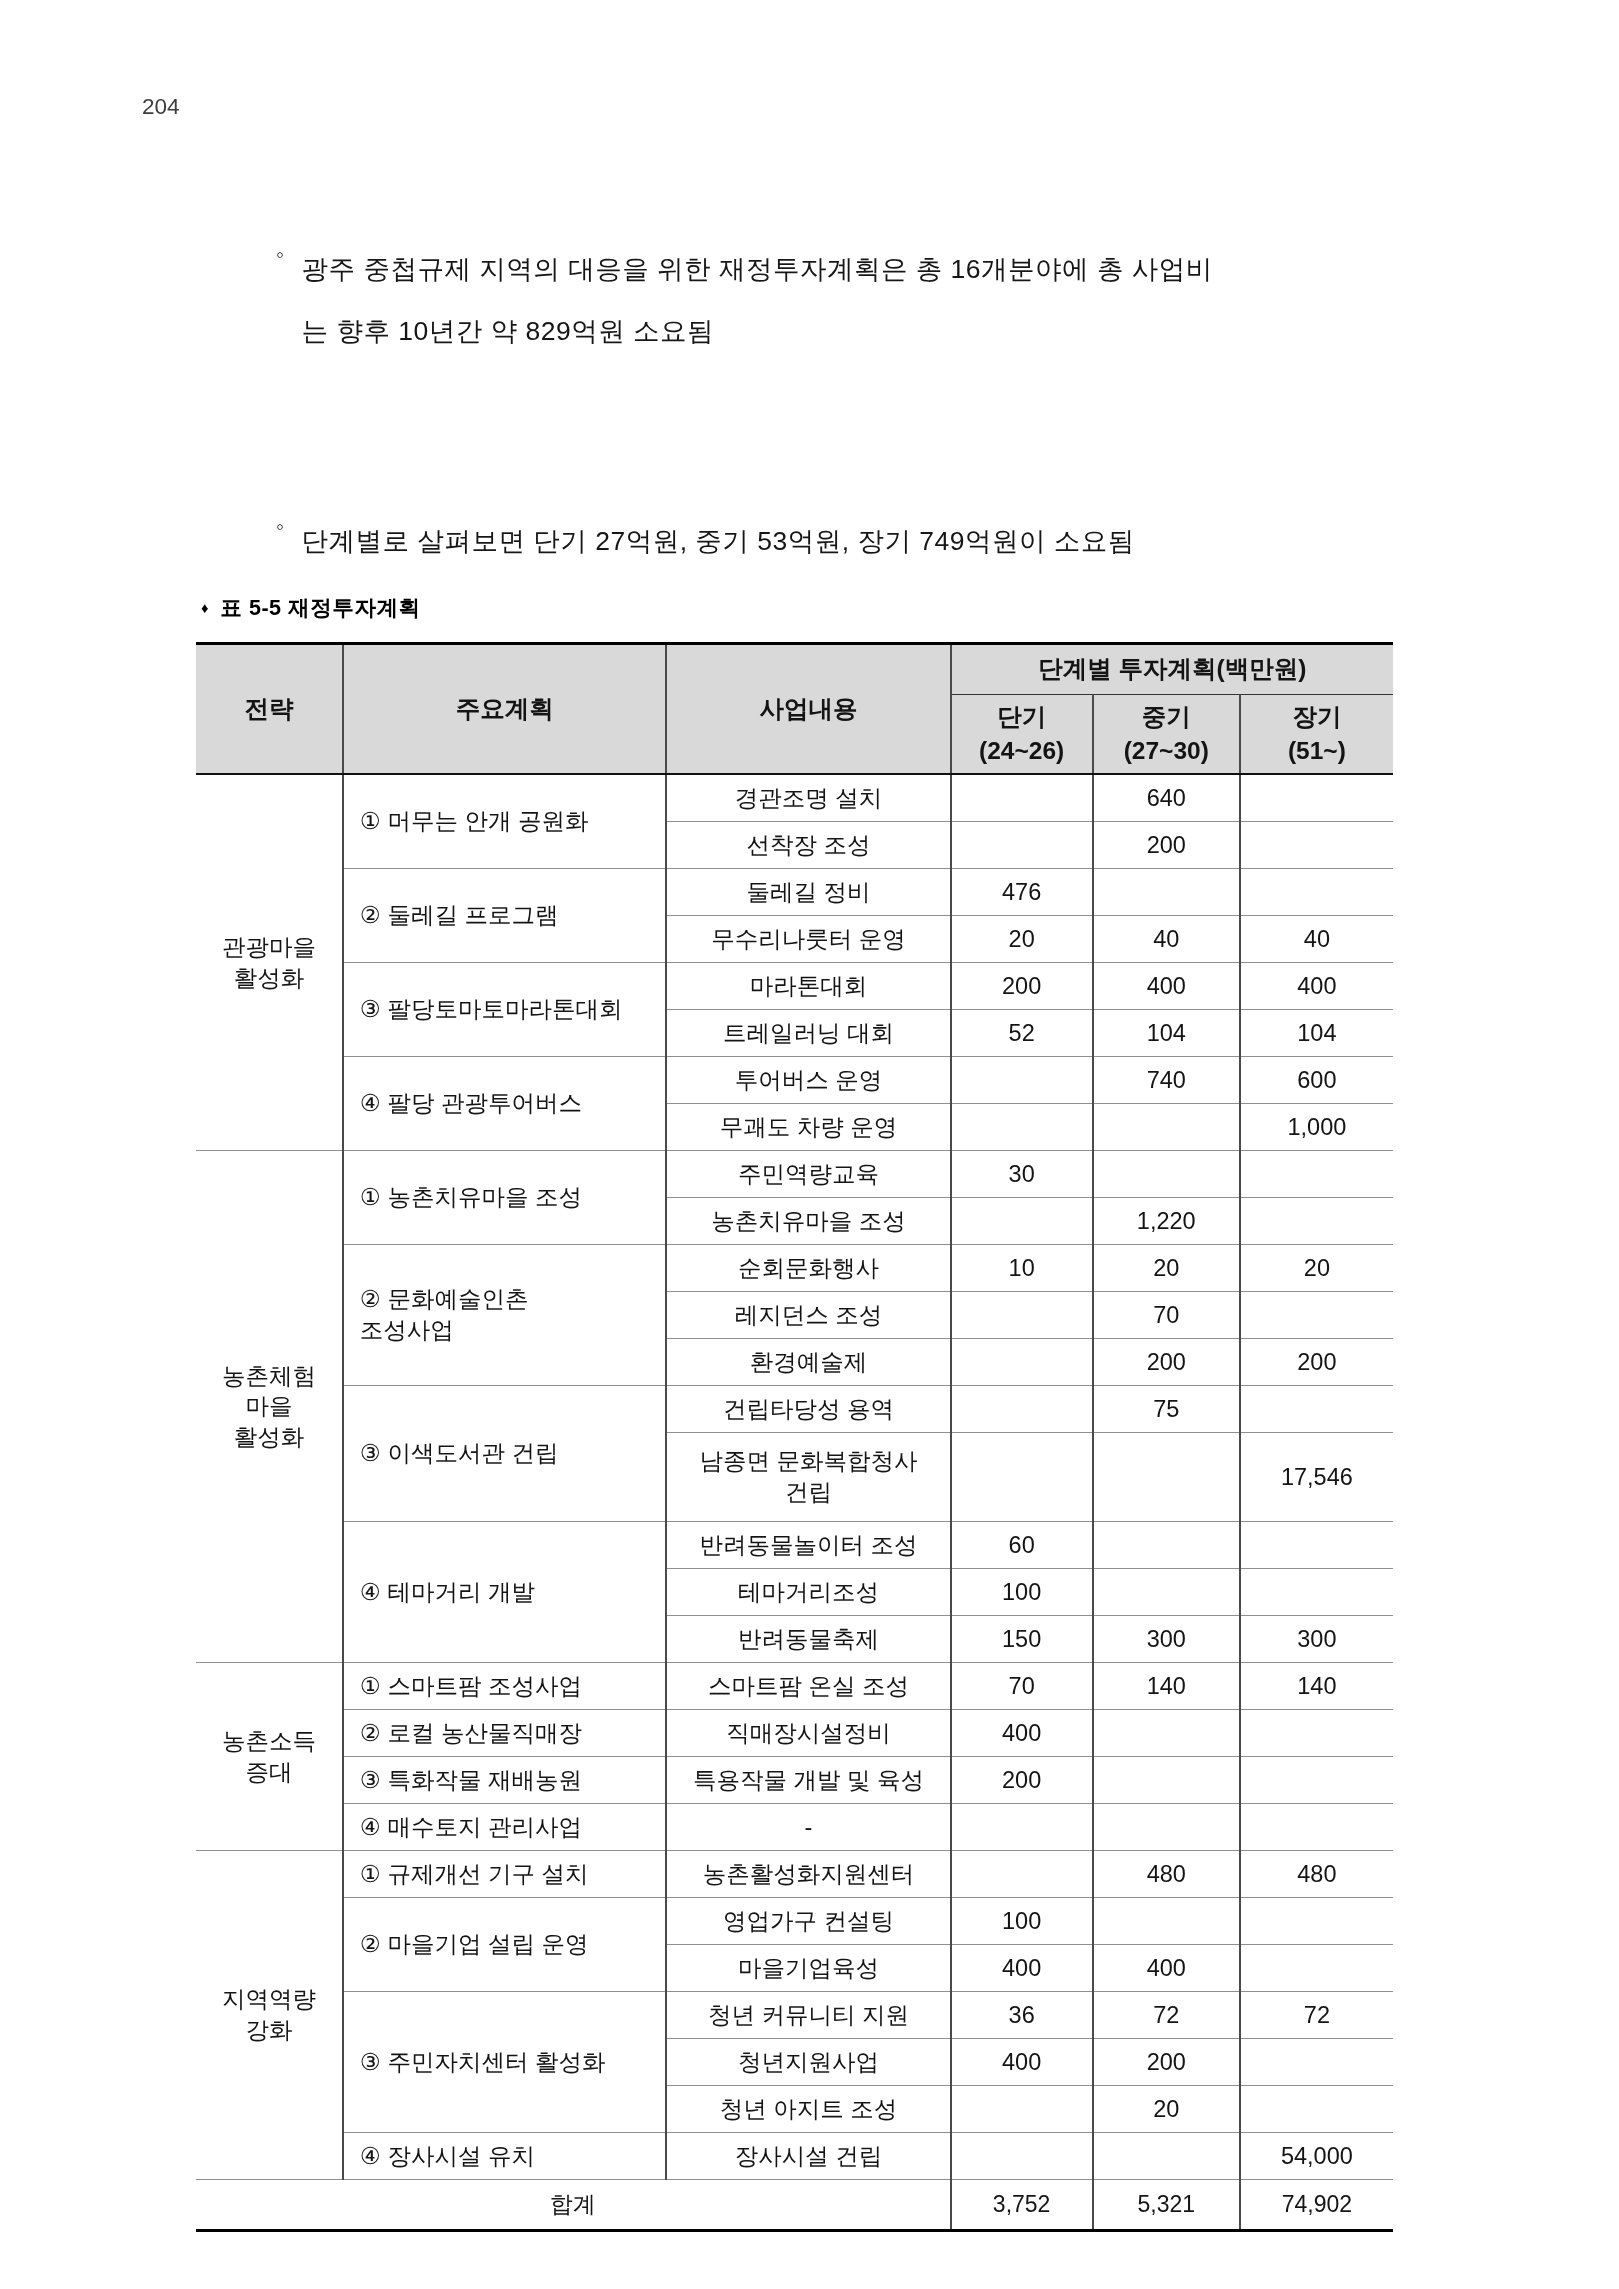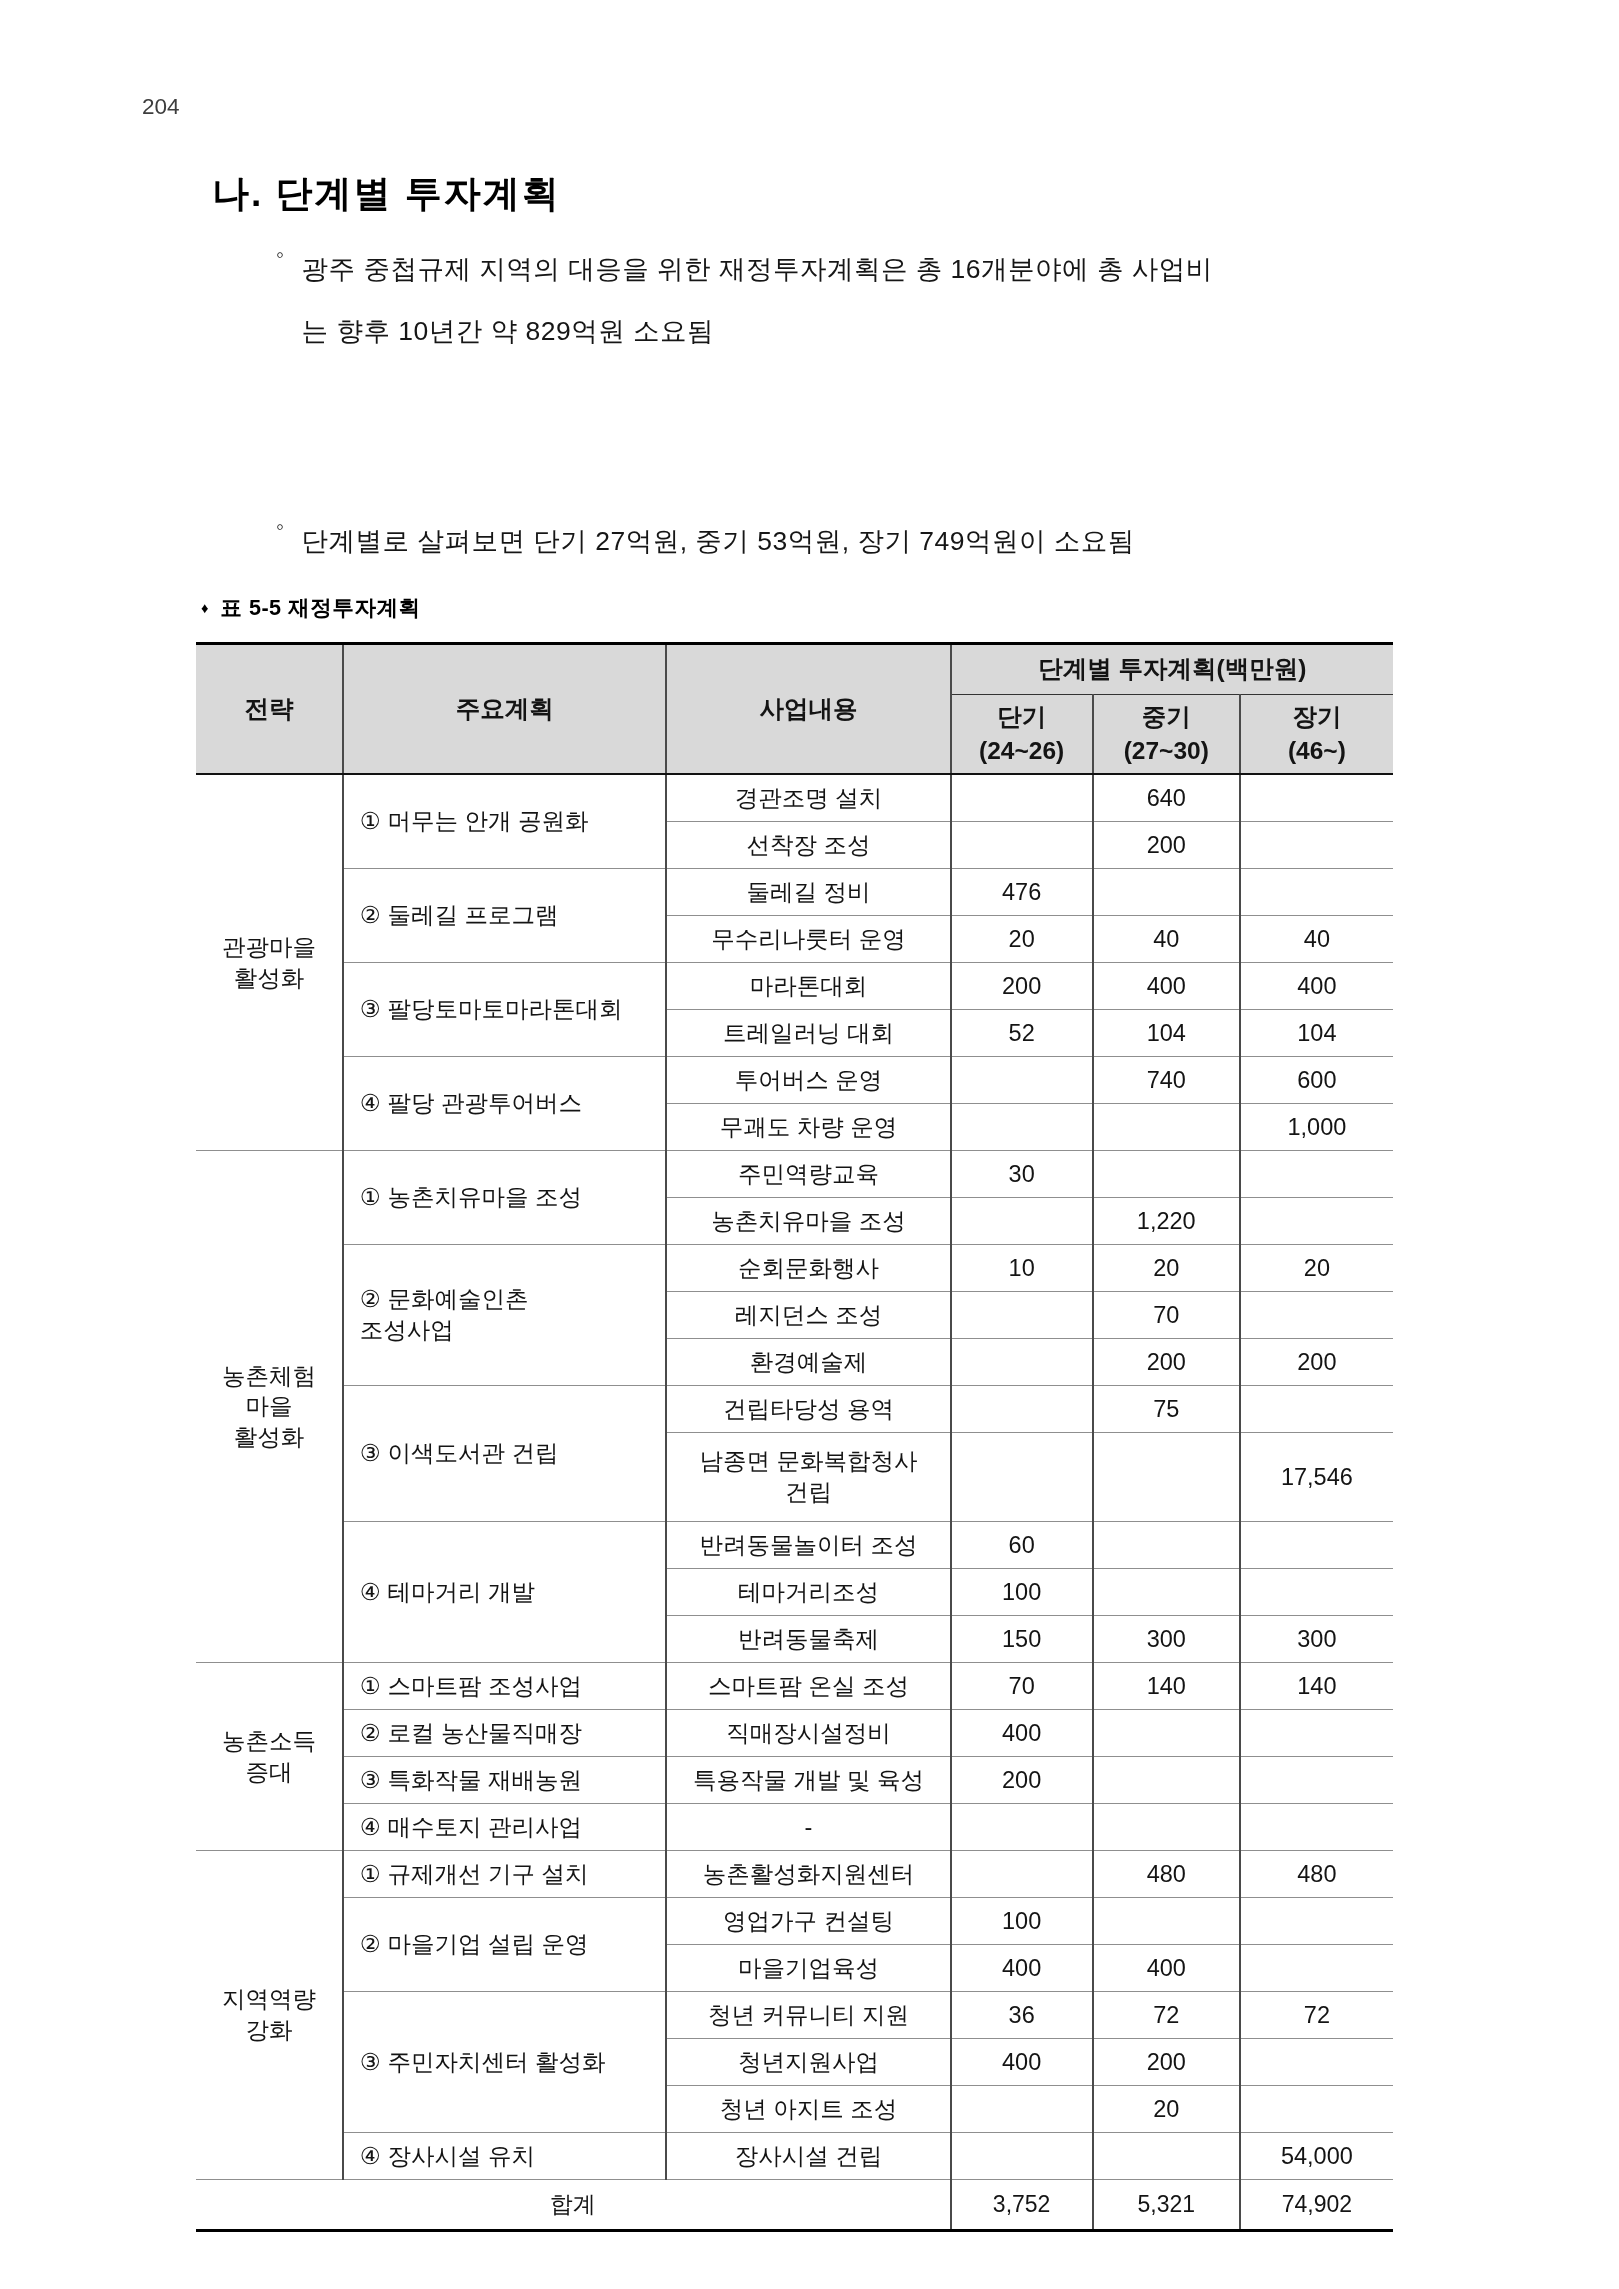--- a/index.html
+++ b/index.html
@@ -79,21 +79,20 @@
 </style>
 </head>
 <body>
 
 <div class="page">
 
   <div class="running-header">
     <span class="pagenum">204</span>
   </div>
 
-  <div class="section-title">나. 단계별 투자계획</div>
 
   <div class="bullet bullet-1">
     <span class="marker">◦</span>
     <span class="text">광주 중첩규제 지역의 대응을 위한 재정투자계획은 총 16개분야에 총 사업비
 는 향후 10년간 약 829억원 소요됨</span>
   </div>
 
   <div class="bullet bullet-2">
     <span class="marker">◦</span>
     <span class="text">단계별로 살펴보면 단기 27억원, 중기 53억원, 장기 749억원이 소요됨</span>
@@ -119,21 +118,21 @@
         <th rowspan="2">주요계획</th>
         <th rowspan="2">사업내용</th>
         <th colspan="3" class="group-head edge-r">단계별 투자계획(백만원)</th>
       </tr>
       <tr class="sub">
         <th>단기
 (24~26)</th>
         <th>중기
 (27~30)</th>
         <th class="edge-r">장기
-(46~)</th>
+(51~)</th>
       </tr>
     </thead>
     <tbody>
         <tr>
           <td class="col-strategy edge-l" rowspan="8">관광마을
 활성화</td>
           <td class="col-plan" rowspan="2">① 머무는 안개 공원화</td>
           <td class="col-item">경관조명 설치</td>
           <td class="col-val"></td>
           <td class="col-val">640</td>

